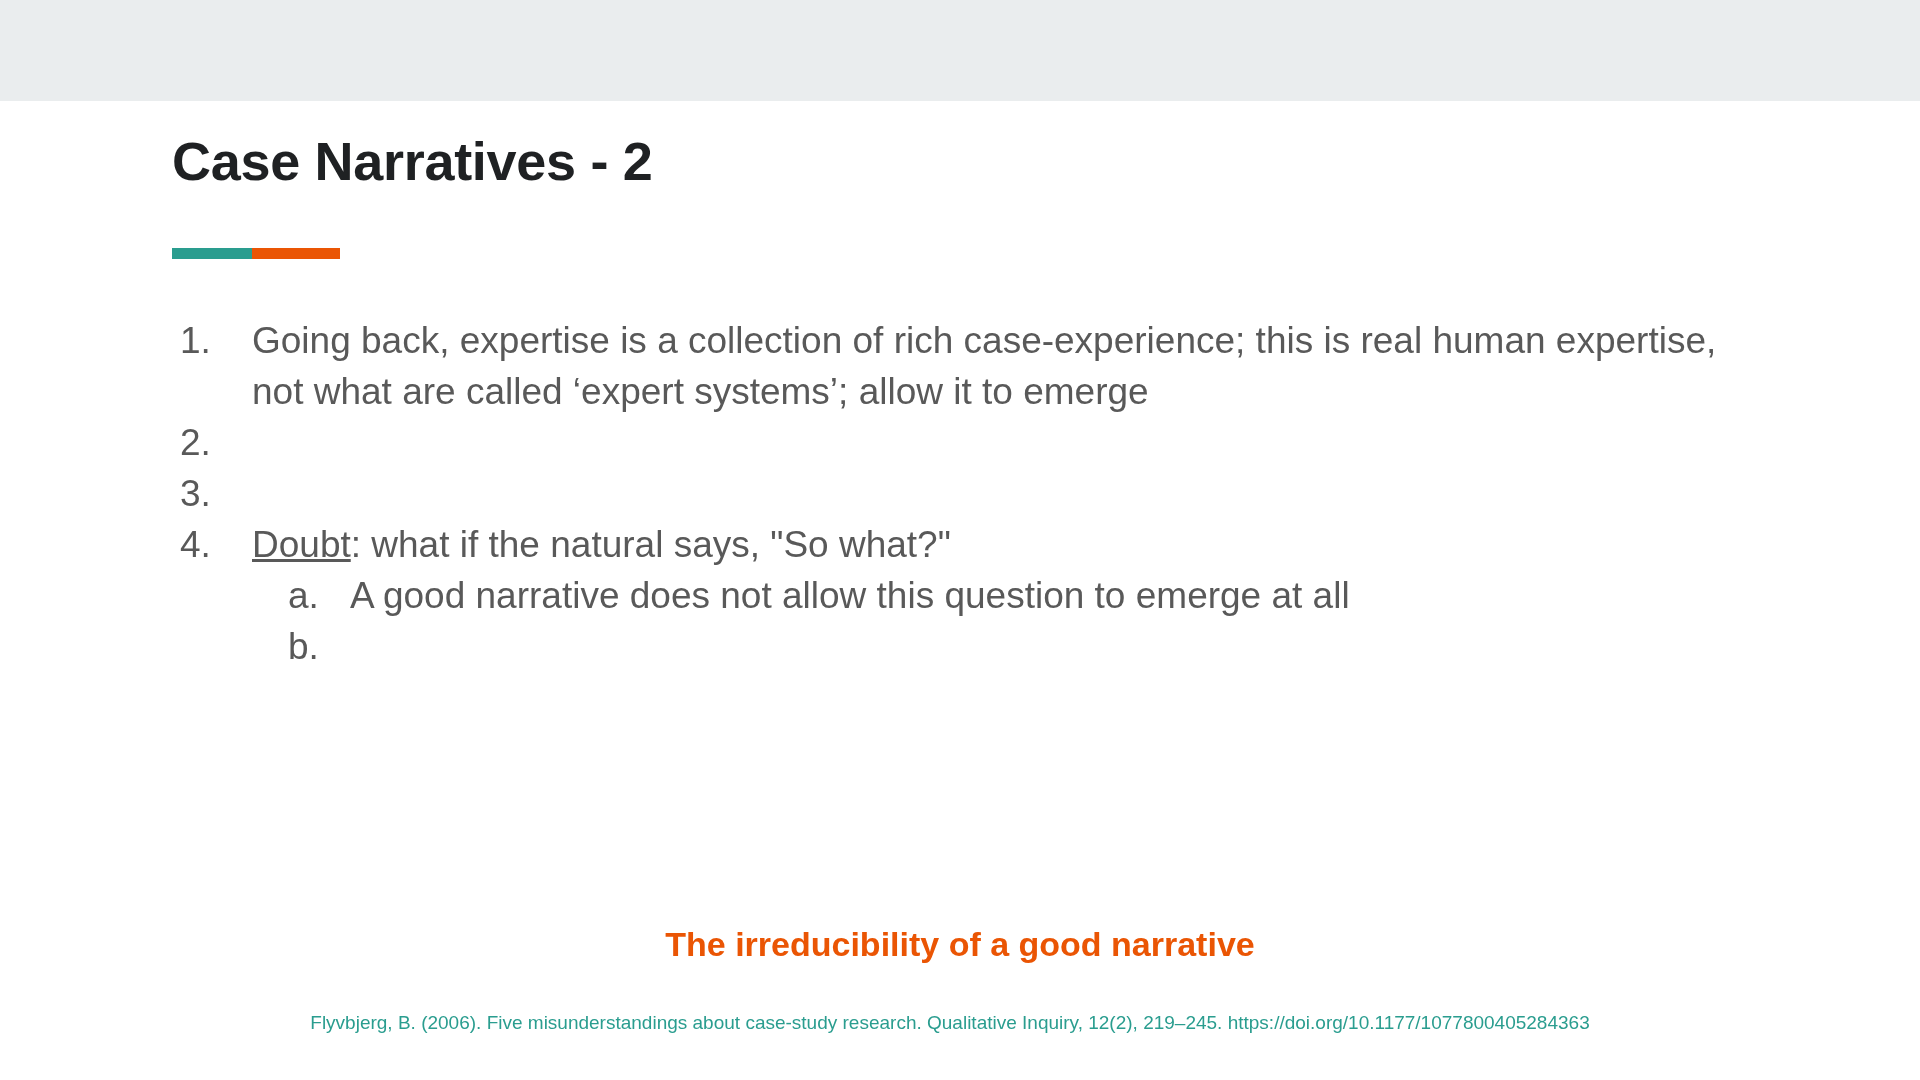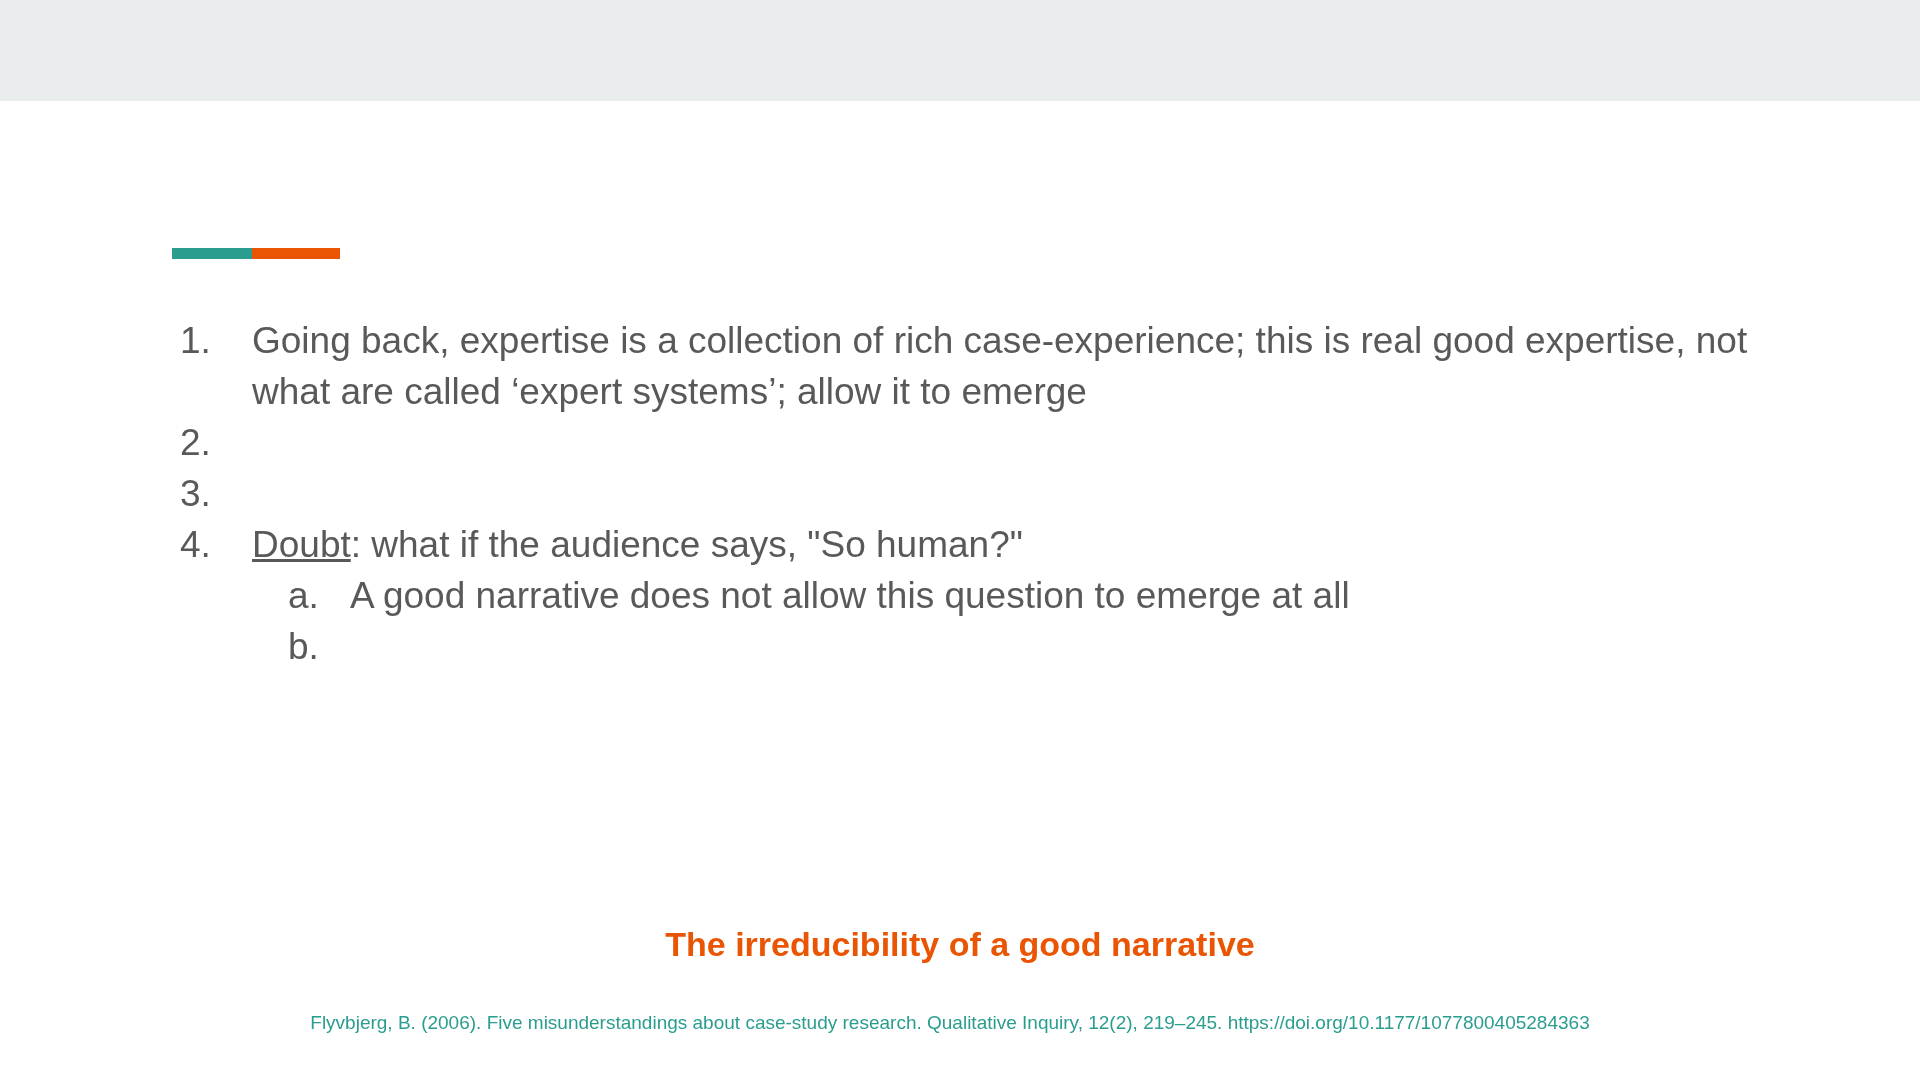--- a/index.html
+++ b/index.html
@@ -119,44 +119,45 @@
     box-sizing: border-box;
   }
 </style>
 </head>
 <body>
 
 <div class="slide">
 
   <div class="top-band"></div>
 
+  <div class="title">Case Narratives - 2</div>
 
   <div class="accent-bar">
     <div class="accent-left"></div>
     <div class="accent-right"></div>
   </div>
 
   <div class="body-list">
 
     <div class="li">
       <span class="marker">1.</span>
-      <span class="text">Going back, expertise is a collection of rich case-experience; this is real good expertise, not what are called ‘expert systems’; allow it to emerge</span>
+      <span class="text">Going back, expertise is a collection of rich case-experience; this is real human expertise, not what are called ‘expert systems’; allow it to emerge</span>
     </div>
 
     <div class="li">
       <span class="marker">2.</span>
     </div>
 
     <div class="li">
       <span class="marker">3.</span>
     </div>
 
     <div class="li">
       <span class="marker">4.</span>
-      <span class="text"><span class="u">Doubt</span><span>: what if the audience says, "So human?"</span></span>
+      <span class="text"><span class="u">Doubt</span><span>: what if the natural says, "So what?"</span></span>
     </div>
 
     <div class="li sub">
       <span class="marker">a.</span>
       <span class="text">A good narrative does not allow this question to emerge at all</span>
     </div>
 
     <div class="li sub">
       <span class="marker">b.</span>
     </div>

